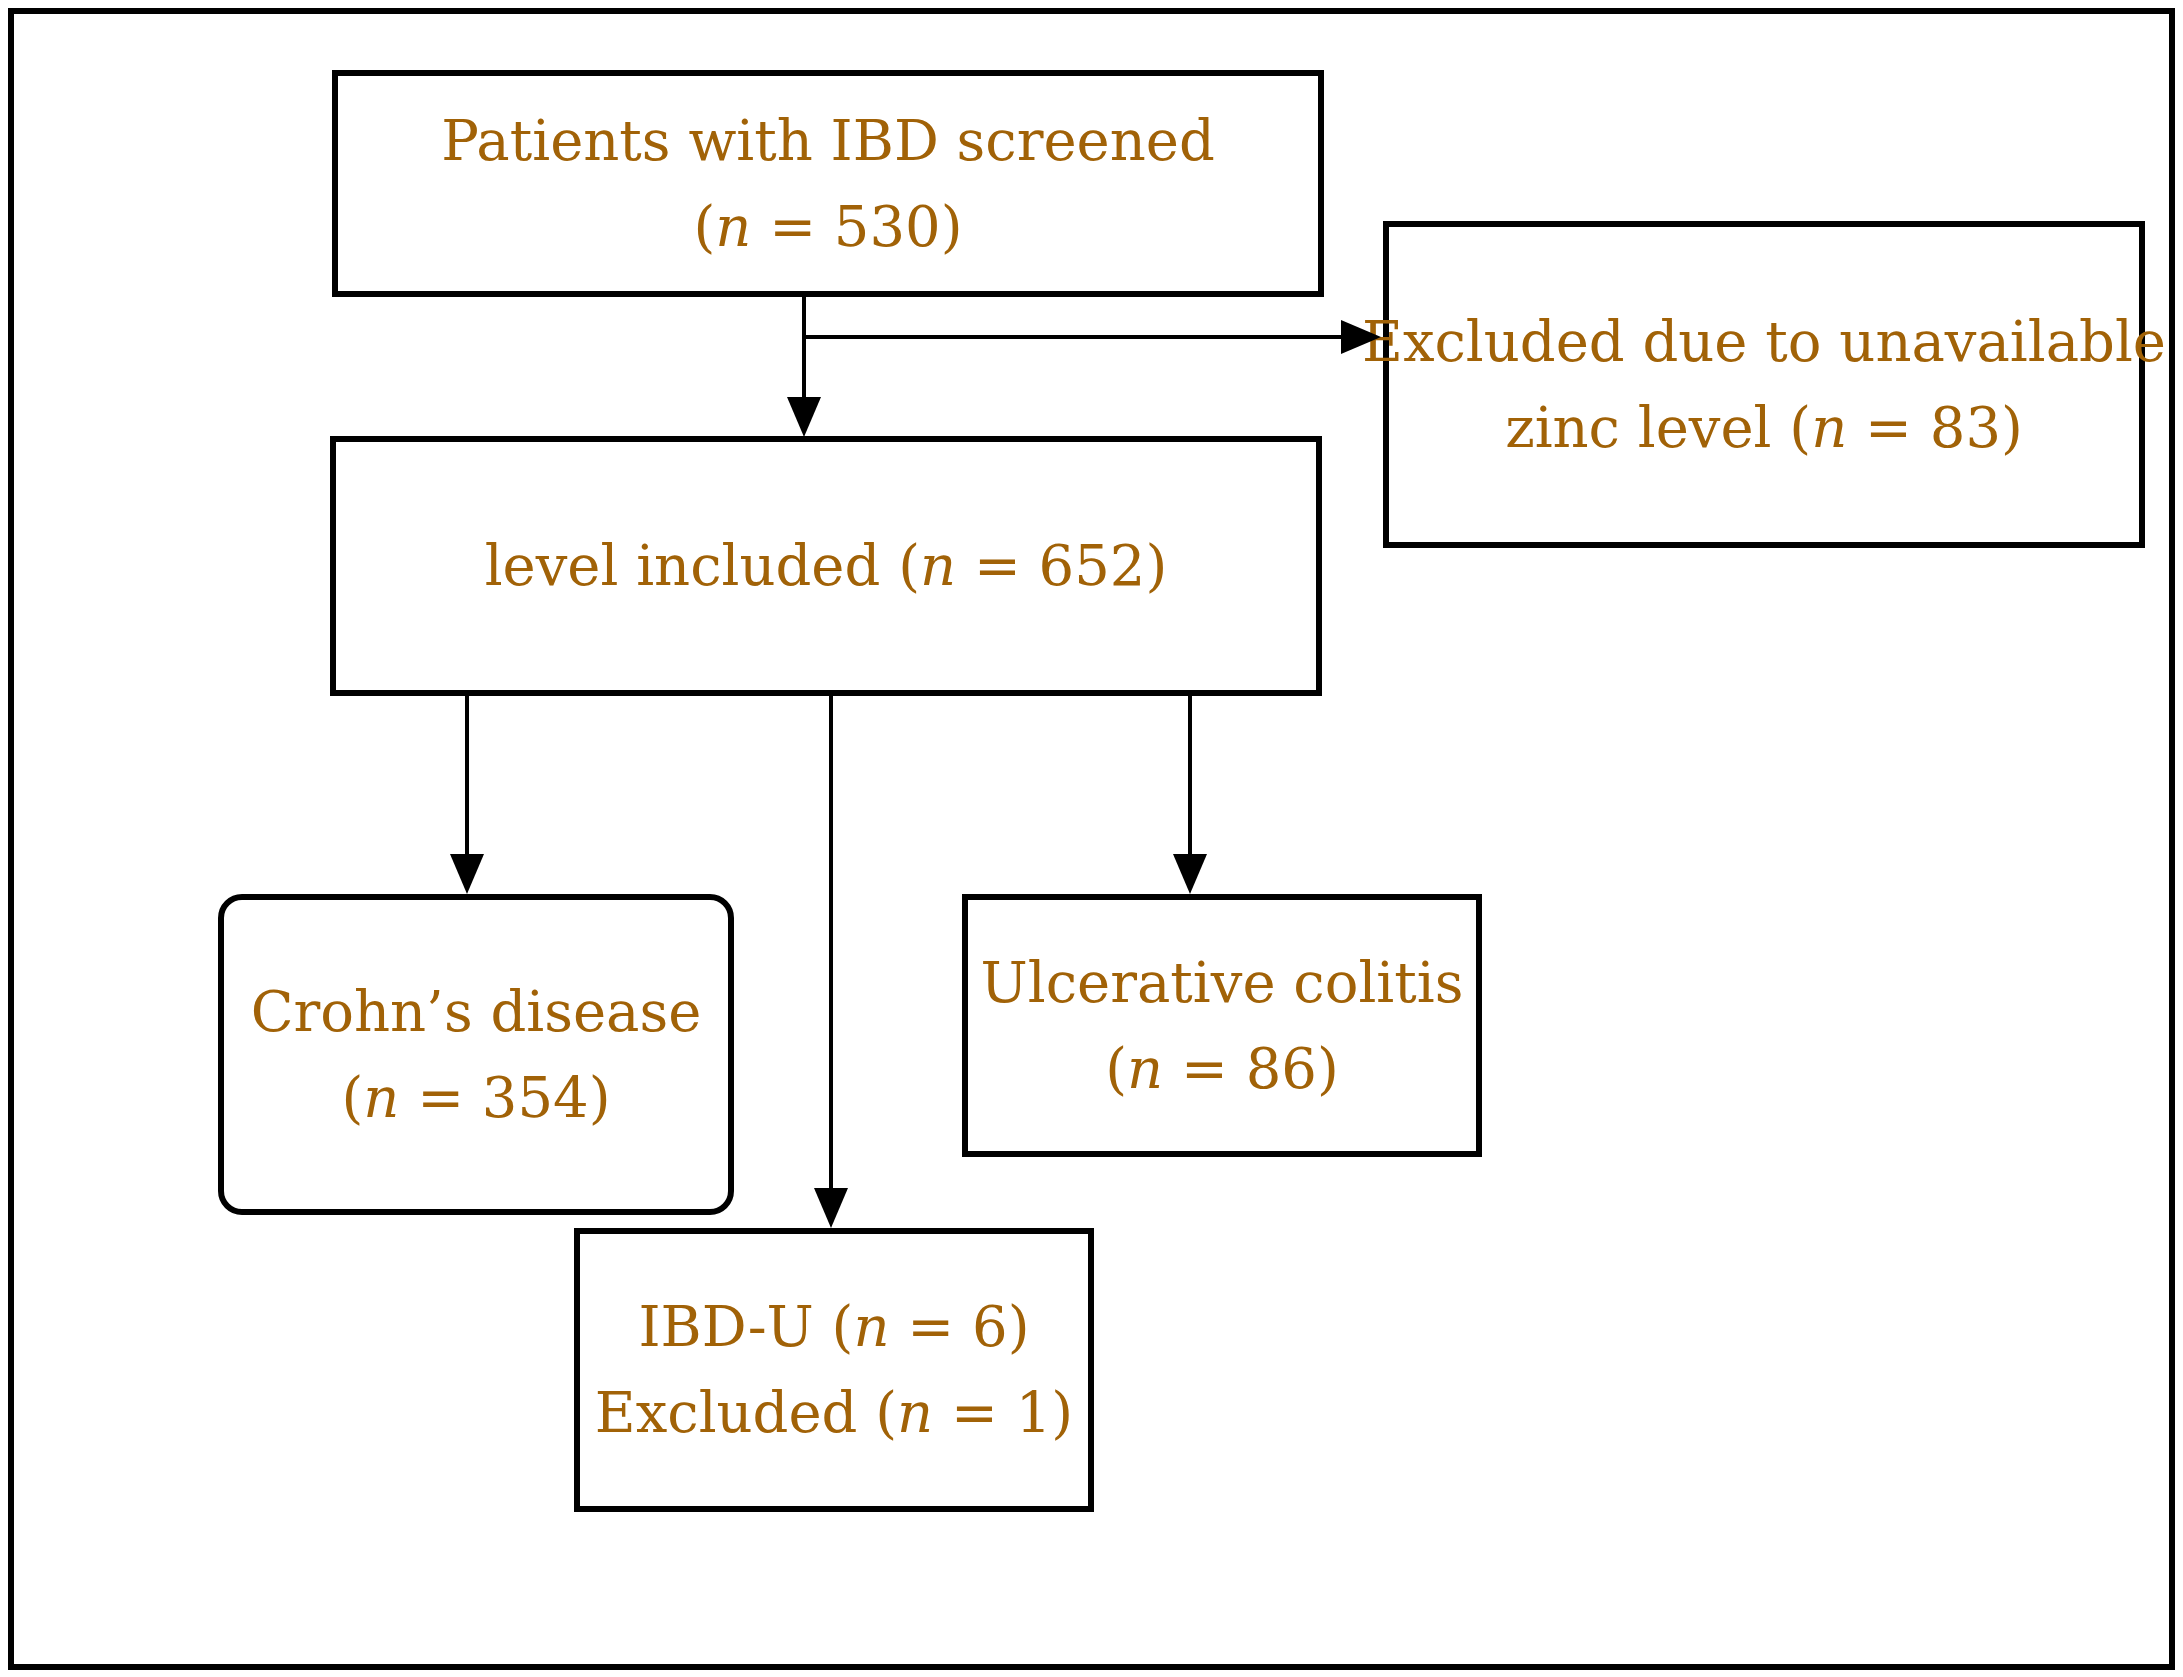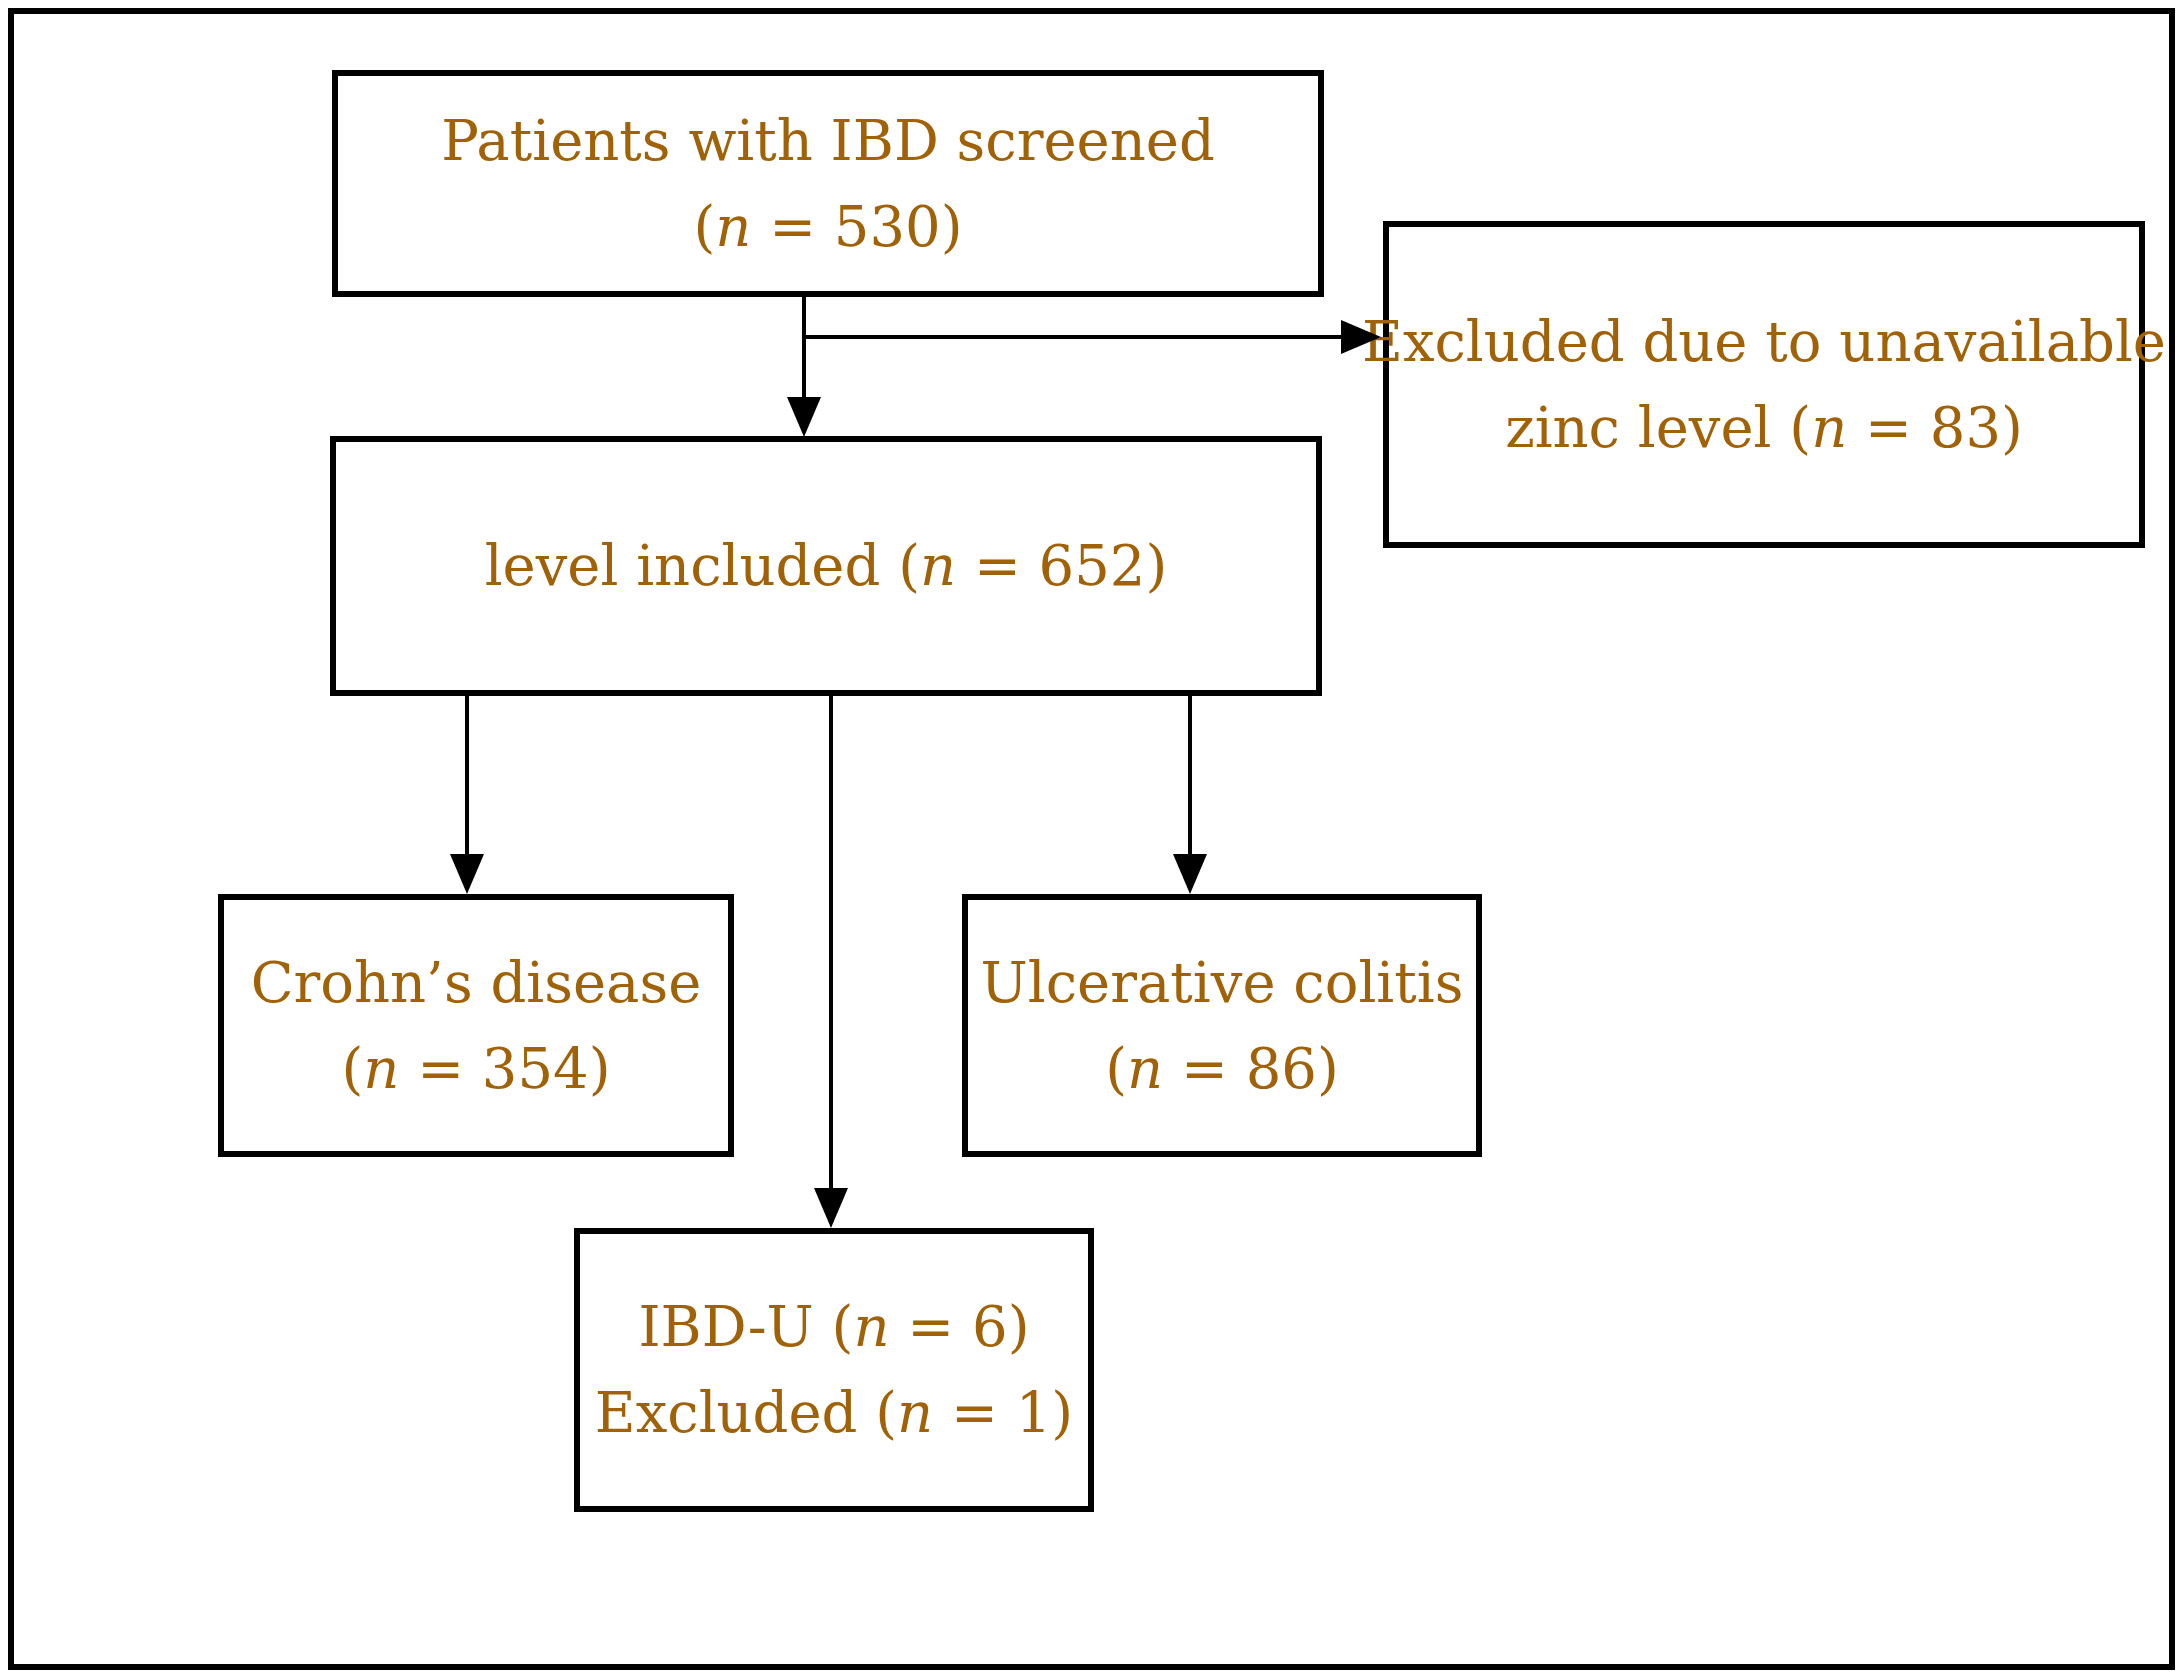--- a/index.html
+++ b/index.html
@@ -38,21 +38,21 @@
     font-size: 56px;
     line-height: 86px;
     white-space: nowrap;
     color: #a16207;
   }
   .var { font-style: italic; }
 
   .box-screened  { left: 332px;  top: 70px;  width: 992px; height: 227px; }
   .box-excluded  { left: 1383px; top: 189px;  width: 762px; height: 327px; margin-top: 32px; }
   .box-included  { left: 330px;  top: 436px;  width: 992px; height: 260px; }
-  .box-crohns    { left: 218px;  top: 894px; width: 516px;  height: 263px; }
+  .box-crohns    { left: 218px;  top: 894px; width: 516px;  height: 321px; border-radius: 24px; }
   .box-uc        { left: 962px; top: 894px; width: 520px;  height: 263px; }
   .box-ibdu      { left: 574px;  top: 1228px; width: 520px;  height: 284px; }
 
   .conn {
     position: absolute;
     background: #000000;
   }
   .head-down {
     position: absolute;
     width: 0; height: 0;

